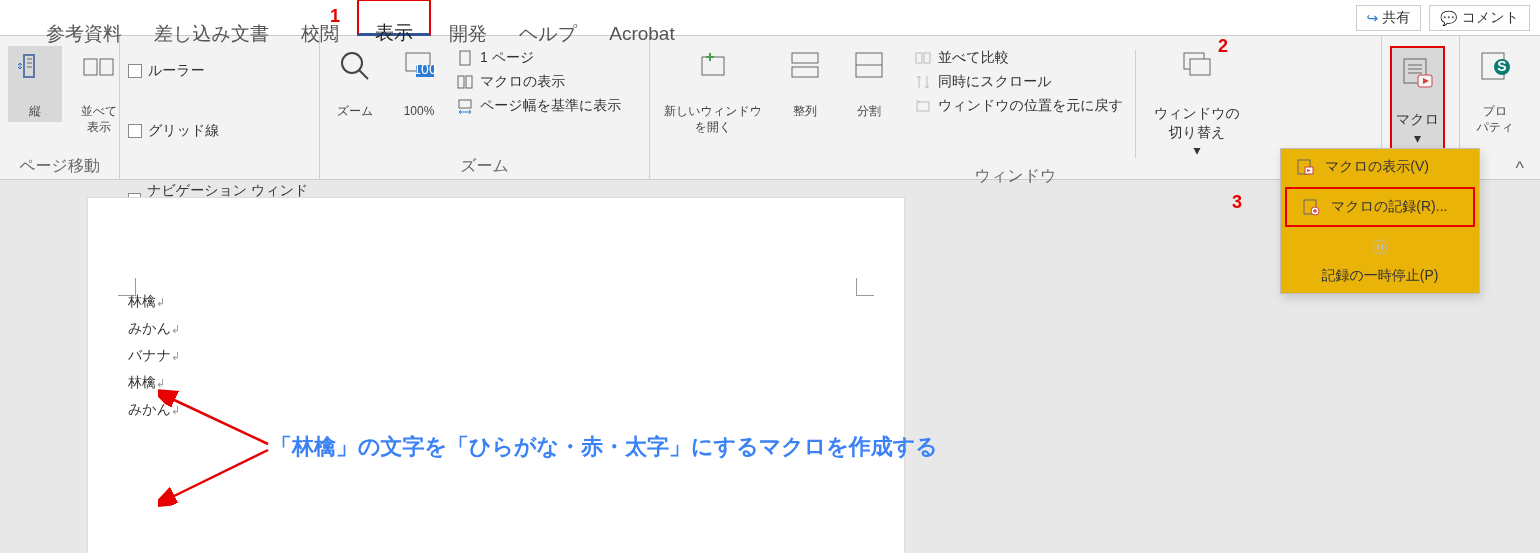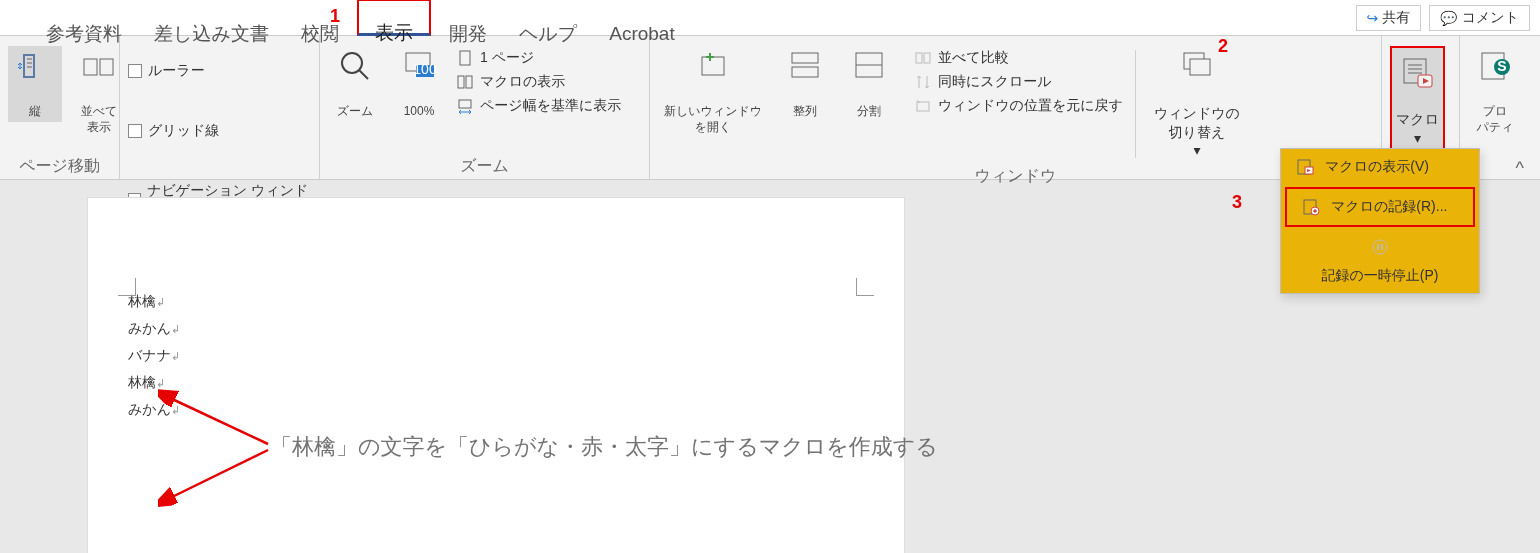--- a/index.html
+++ b/index.html
@@ -29,21 +29,21 @@
 .red-box{ border:2px solid #e60000;}
 .step-num{ position:absolute; color:#e60000; font-weight:bold; font-size:18px; z-index:20;}
 .canvas-area{ background:#e8e8e8; padding-top:18px;}
 .page{ background:#fff; width:816px; margin-left:88px; padding:90px 40px 40px 40px; min-height:360px; position:relative; box-shadow:0 0 0 1px #ddd;}
 .corner-tl,.corner-tr{position:absolute; width:18px; height:18px; top:80px; border-color:#999;}
 .corner-tl{left:30px; border-left:1px solid #999; border-top:1px solid #999; transform:rotate(180deg);}
 .corner-tr{right:30px; border-right:1px solid #999; border-top:1px solid #999; transform:rotate(180deg);}
 .doc-line{ font-family:"Yu Mincho","MS Mincho",serif; font-size:15px; line-height:1.8; color:#222;}
 .doc-line .mark{ font-size:11px; color:#999;}
 .annotation{ position:absolute; left:270px; top:432px; width:760px;}
-.anno-text{ color:#737373; font-weight:normal; font-size:22px;}
+.anno-text{ color:#3b82f6; font-weight:bold; font-size:22px;}
 .arrow{ position:absolute; stroke:#e60000; fill:#e60000; stroke-width:2;}
 .highlighted-btn{ background:#d8d8d8;}
 .vsep{width:1px;background:#d0d0d0;align-self:stretch;margin:4px 2px;}
 </style>
 </head>
 <body>
 
 <span class="step-num" style="left:330px; top:6px;">1</span>
 <span class="step-num" style="left:1218px; top:36px;">2</span>
 <span class="step-num" style="left:1232px; top:192px;">3</span>

